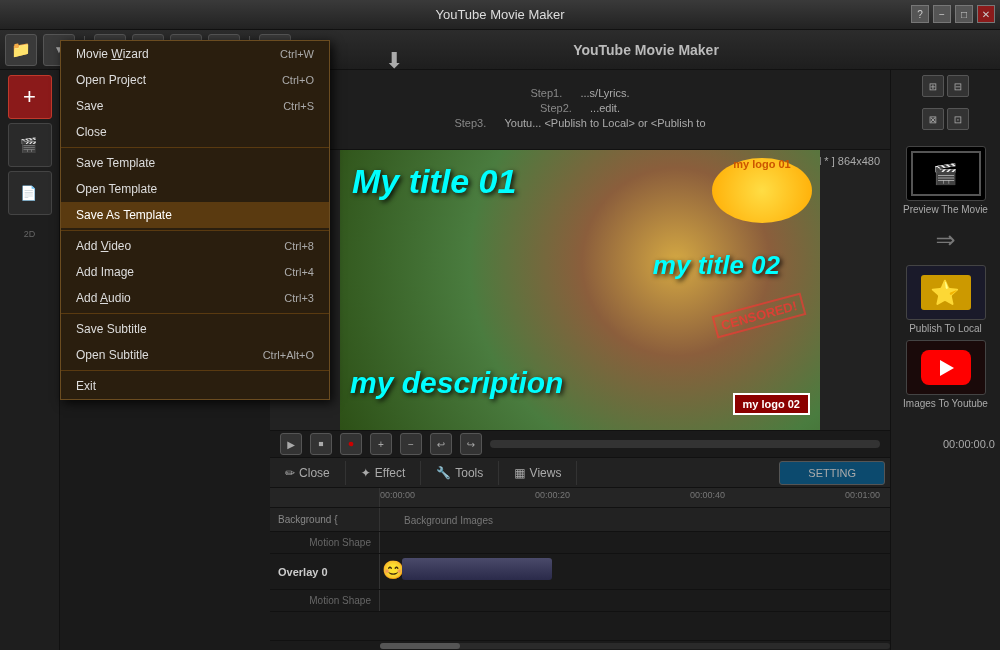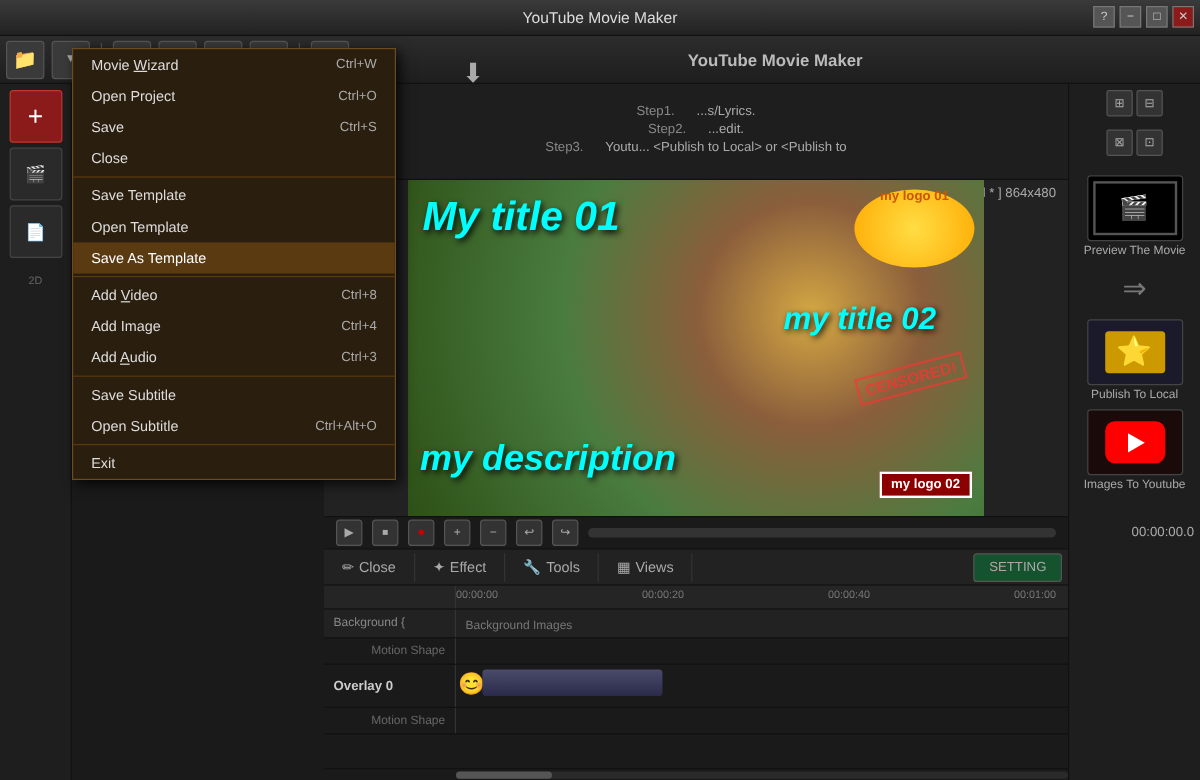--- a/index.html
+++ b/index.html
@@ -57,28 +57,28 @@
     
     #transport { height: 28px; background: #1a1a1a; display: flex; align-items: center; padding: 0 10px; gap: 8px; border-top: 1px solid #111; border-bottom: 1px solid #111; }
     .transport-btn { width: 22px; height: 22px; background: #333; border: 1px solid #555; border-radius: 3px; display: flex; align-items: center; justify-content: center; cursor: pointer; color: #aaa; font-size: 10px; }
     .transport-timeline { flex: 1; height: 8px; background: #333; border-radius: 4px; position: relative; }
     .transport-pos { position: absolute; right: 5px; font-size: 11px; color: #aaa; white-space: nowrap; }
 
     
     #tab-bar { height: 30px; background: #222; display: flex; align-items: center; border-bottom: 1px solid #111; }
     .tab { padding: 5px 15px; font-size: 12px; color: #aaa; cursor: pointer; border-right: 1px solid #333; display: flex; align-items: center; gap: 4px; }
     .tab-spacer { flex: 1; }
-    .settings-btn { padding: 5px 12px; background: #14532d; border: 1px solid #555; margin: 2px 5px; font-size: 11px; color: #aaa; cursor: pointer; border-radius: 3px; }
+    .settings-btn { padding: 5px 28px; background: #0c4a6e; border: 1px solid #555; margin: 2px 5px; font-size: 11px; color: #aaa; cursor: pointer; border-radius: 3px; }
 
     
     #timeline { flex: 1; overflow-y: auto; background: #1a1a1a; }
     .timeline-ruler { height: 20px; background: #252525; display: flex; align-items: center; border-bottom: 1px solid #111; position: relative; }
     .ruler-mark { position: absolute; font-size: 9px; color: #777; top: 2px; }
     .track-row { display: flex; height: 36px; border-bottom: 1px solid #111; align-items: center; }
-    .track-row.section-header { height: 24px; background: #222; }
+    .track-row.section-header { height: 24px; background: #222; gap: 16px; }
     .track-label { width: 110px; min-width: 110px; padding: 0 8px; font-size: 11px; color: #aaa; border-right: 1px solid #333; display: flex; align-items: center; justify-content: flex-end; height: 100%; }
     .track-label.bold { font-weight: bold; color: #ccc; justify-content: flex-start; }
     .track-content { flex: 1; height: 100%; position: relative; }
     .track-block { position: absolute; top: 4px; height: 22px; border-radius: 3px; font-size: 10px; color: #ddd; display: flex; align-items: center; padding: 0 5px; overflow: hidden; }
     .track-block.video { background: linear-gradient(to bottom, #4a6a4a, #2a4a2a); }
     .track-block.overlay { background: linear-gradient(to bottom, #4a4a6a, #2a2a4a); }
     .section-head-label { width: 110px; min-width: 110px; padding: 0 8px; font-size: 10px; color: #777; border-right: 1px solid #333; height: 100%; display: flex; align-items: center; }
     .section-head-content { flex: 1; }
 
     

